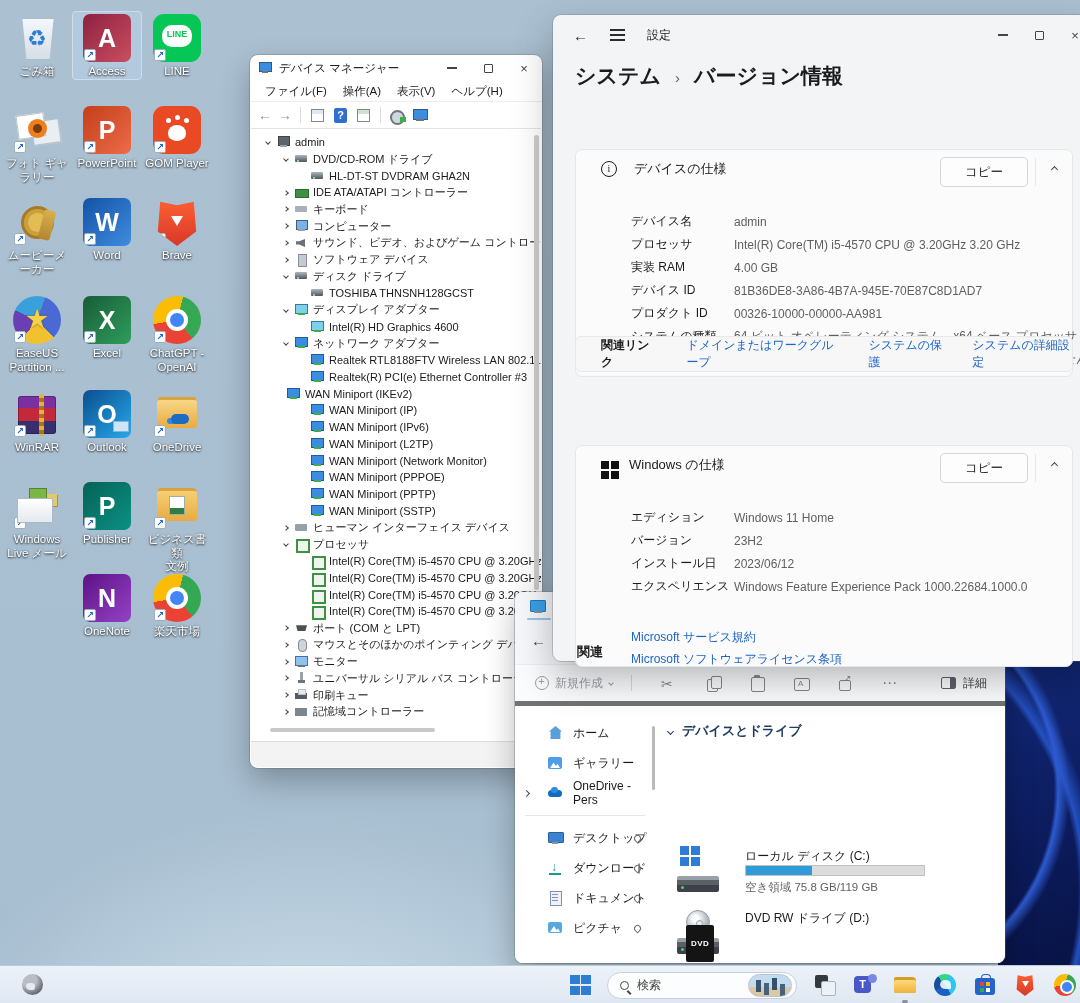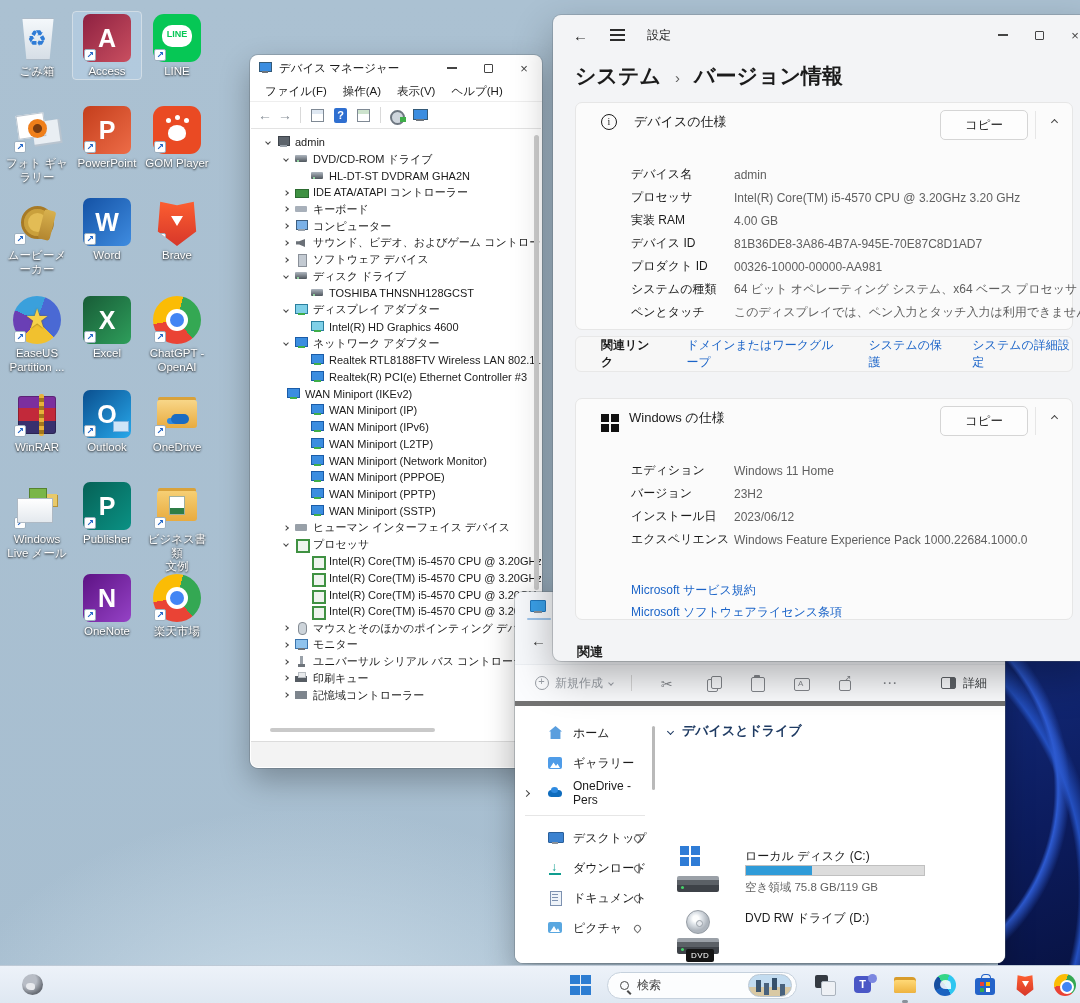--- a/index.html
+++ b/index.html
@@ -255,39 +255,39 @@
   .drv-logo{ position:absolute; left:3px; top:0; width:9px; height:9px; background:#2f7cd6;
              box-shadow:11px 0 #2f7cd6, 0 11px #2f7cd6, 11px 11px #2f7cd6; }
   .drv-slab{ position:absolute; left:0; bottom:2px; width:42px; height:16px; border-radius:2px;
              background:linear-gradient(#9aa0a7 0 4px, #5b6066 4px 9px, #3e4248 9px); }
   .drv-led{ position:absolute; left:4px; bottom:5px; width:3px; height:3px; border-radius:50%; background:#47d16a; }
   .drv-disc{ position:absolute; left:9px; top:2px; width:24px; height:24px; border-radius:50%;
              background:radial-gradient(circle at 40% 35%, #fdfefe 0 3px, #dfe4e9 6px, #aeb5bd 12px); border:1px solid #959ca4; }
   .drv-disc::after{ content:""; position:absolute; left:8.5px; top:8.5px; width:5px; height:5px; border-radius:50%;
              background:#e6e9ed; border:1px solid #9aa1a8; }
   .drv-badge{ position:absolute; left:9px; bottom:-6px; background:#141414; color:#fff; font-size:8px;
-              font-weight:normal; padding:2px 5px; border-radius:2px; letter-spacing:.5px; }
+              font-weight:bold; padding:14px 5px; border-radius:2px; letter-spacing:.5px; }
   .drv-name{ position:absolute; left:68px; top:2px; font-size:12px; color:#1b1b1b; white-space:nowrap; }
   .drv-bar{ position:absolute; left:68px; top:19px; width:180px; height:11px; background:#dcdcdc;
             border:1px solid #c0c0c0; }
   .drv-bar-fill{ height:100%; background:#2f9bd8; }
   .drv-free{ position:absolute; left:68px; top:34px; font-size:11.5px; color:#616161; white-space:nowrap; }
 
   
   #set-window{ left:553px; top:15px; width:540px; height:646px; z-index:4; background:#f3f4f6;
                border-radius:8px; box-shadow:0 16px 40px rgba(0,0,0,.30), 0 0 0 1px rgba(110,120,130,.30); }
   #set-titlebar{ height:40px; display:flex; align-items:center; padding-left:20px; gap:22px; }
   #set-back{ font-size:15px; color:#2c2c2c; }
   #set-ham{ width:15px; height:1.6px; background:#2c2c2c; box-shadow:0 5px 0 #2c2c2c, 0 10px 0 #2c2c2c; margin-top:-10px; }
   #set-apptitle{ font-size:12px; color:#1b1b1b; }
   #set-controls{ margin-left:auto; display:flex; height:40px; overflow:hidden; }
   #set-crumbs{ position:absolute; left:22px; top:47px; display:flex; align-items:center; gap:14px; }
   .crumb{ font-size:21px; font-weight:bold; color:#1b1b1b; }
   .crumb-sep{ font-size:15px; color:#5f5f5f; margin-top:2px; }
-  .card{ position:absolute; left:22px; width:498px; background:#fbfbfb; border:1px solid #e6e6e6; border-radius:7px; }
+  .card{ position:absolute; left:22px; width:498px; background:#fbfbfb; border:1px solid #e6e6e6; border-radius:7px;margin-top:47px; }
   .card-head{ position:relative; height:38px; display:flex; align-items:center; padding-left:25px; }
   .card-title{ font-size:13px; color:#1b1b1b; margin-left:17px; }
   .copy-btn{ position:absolute; right:44px; top:7px; width:88px; height:30px; background:#fdfdfd;
              border:1px solid #d5d5d5; border-radius:5px; font-size:12.5px; color:#1b1b1b;
              display:flex; align-items:center; justify-content:center; }
   .head-divider{ position:absolute; right:36px; top:8px; width:1px; height:28px; background:#e6e6e6; }
   .card-chev{ position:absolute; right:15px; top:17px; }
   .info-ic{ width:16px; height:16px; border:1.5px solid #1b1b1b; border-radius:50%; position:relative; flex:none; }
   .info-ic::before{ content:"i"; position:absolute; left:0; right:0; top:0; text-align:center; font-size:10px;
                     font-family:"Liberation Serif","DejaVu Serif",serif; color:#1b1b1b; line-height:13px; }
@@ -668,20 +668,27 @@
         <span class="tlabel">Intel(R) Core(TM) i5-4570 CPU @ 3.20GHz</span>
       </div>
       <div class="trow" style="margin-left: 60px;">
         <span class="ti ti-cpu"></span>
         <span class="tlabel">Intel(R) Core(TM) i5-4570 CPU @ 3.20GHz</span>
       </div>
       <div class="trow" style="margin-left: 26px;">
         <span class="chevbox">
           <span class="chev right"></span>
         </span>
+        <span class="ti ti-port"></span>
+        <span class="tlabel">ポート (COM と LPT)</span>
+      </div>
+      <div class="trow" style="margin-left: 26px;">
+        <span class="chevbox">
+          <span class="chev right"></span>
+        </span>
         <span class="ti ti-mouse"></span>
         <span class="tlabel">マウスとそのほかのポインティング デバイス</span>
       </div>
       <div class="trow" style="margin-left: 26px;">
         <span class="chevbox">
           <span class="chev right"></span>
         </span>
         <span class="ti ti-mon"></span>
         <span class="tlabel">モニター</span>
       </div>

